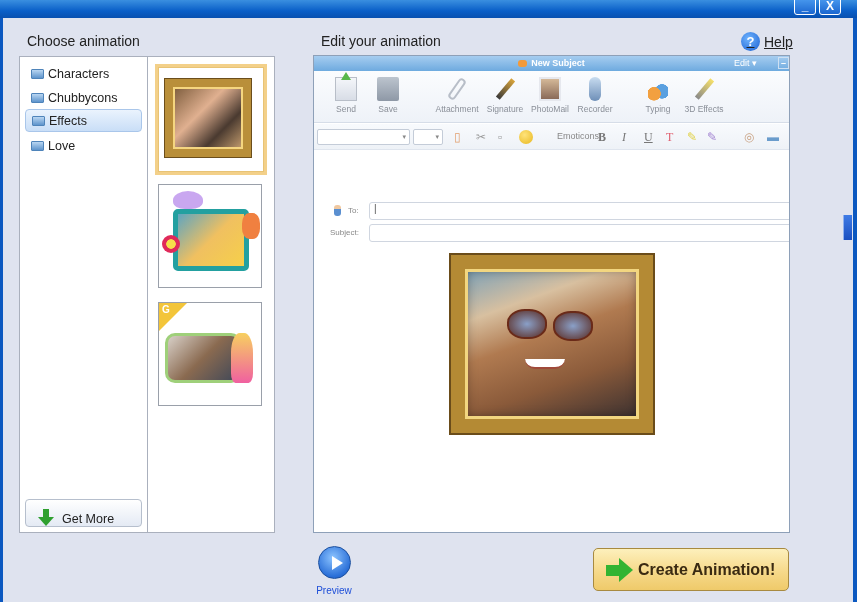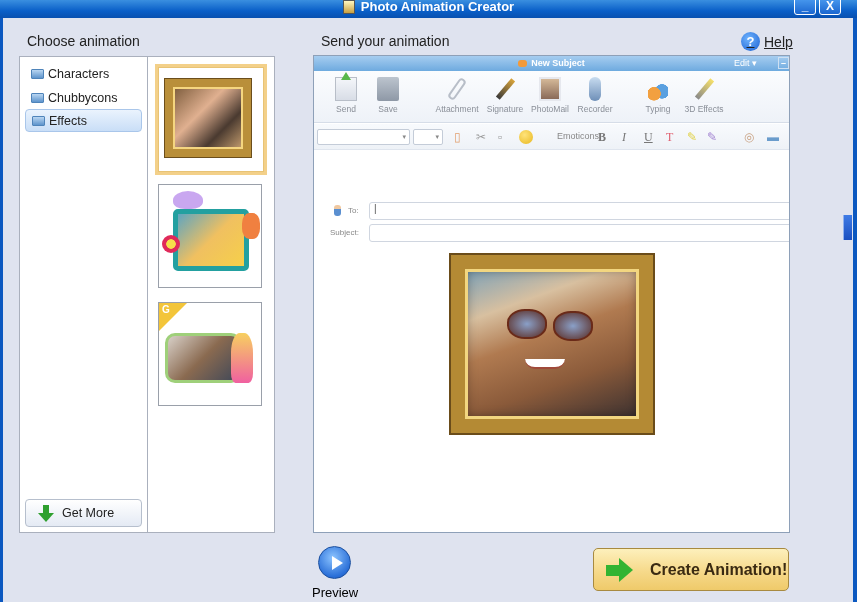--- a/index.html
+++ b/index.html
@@ -17,21 +17,21 @@
   .choose-title { left: 19px; top: 33px; }
   .edit-title { left: 313px; top: 33px; }
   .help-link { position: absolute; left: 741px; top: 32px; display: flex; align-items: center; gap: 4px; font-size: 14px; color: #222; text-decoration: underline; cursor: pointer; }
   .help-icon { width: 19px; height: 19px; border-radius: 50%; background: radial-gradient(circle at 40% 35%, #6fb4ff, #1a5fd0); color: #fff; font-weight: bold; font-size: 13px; text-align: center; line-height: 19px; text-decoration: none; }
 
   .left-panel { position: absolute; left: 19px; top: 56px; width: 256px; height: 477px; background: #fff; border: 1px solid #aab0bd; }
   .category-list { position: absolute; left: 0; top: 0; width: 128px; height: 475px; border-right: 1px solid #aab0bd; }
   .cat-item { position: absolute; left: 5px; width: 117px; height: 23px; display: flex; align-items: center; gap: 4px; padding-left: 6px; font-size: 12.5px; color: #222; cursor: pointer; border-radius: 4px; }
   .cat-item.selected { background: linear-gradient(#eaf3fd, #c9def7); border: 1px solid #a9c6ea; }
   .folder-icon { width: 13px; height: 10px; background: linear-gradient(#b9d6f2, #5e94cc); border: 1px solid #4f84ba; border-radius: 1px; display: inline-block; }
-  .get-more { position: absolute; left: 5px; top: 442px; width: 117px; height: 28px; border: 1px solid #b6bfcd; border-radius: 4px; background: linear-gradient(#fff, #e4eaf4); display: flex; align-items: center; gap: 8px; padding-left: 12px; font-size: 12.5px; color: #222; cursor: pointer; }
+  .get-more { position: absolute; left: 5px; top: 442px; width: 117px; height: 28px; border: 1px solid #b6bfcd; border-radius: 4px; background: linear-gradient(#fff, #e4eaf4); display: flex; align-items: flex-end; gap: 8px; padding-left: 12px; font-size: 12.5px; color: #222; cursor: pointer; }
   .down-arrow-icon { width: 0; height: 0; border-left: 8px solid transparent; border-right: 8px solid transparent; border-top: 9px solid #2fa02f; position: relative; margin-top: 8px; }
   .down-arrow-icon::before { content: ""; position: absolute; left: -3px; top: -17px; width: 6px; height: 9px; background: #2fa02f; }
 
   .thumbs { position: absolute; left: 128px; top: 0; width: 126px; height: 475px; }
   .thumb { position: absolute; left: 10px; width: 104px; height: 104px; background: #fff; border: 1px solid #9aa0aa; cursor: pointer; overflow: hidden; }
   .thumb.selected { left: 7px; top: 7px; width: 112px; height: 111px; background: #fff; border: 3px solid #f3d089; box-shadow: 0 0 0 1px #e8c375 inset; }
   .thumb-1 { top: 127px; }
   .thumb-2 { top: 245px; }
   .frame-gold { position: absolute; border: 8px solid #b98f3a; background: linear-gradient(135deg, #7a5a3a, #e0b090 40%, #4a3a30 70%, #c8a070); box-shadow: inset 0 0 0 2px #f5d680, 0 0 0 1px #6b4e1c; }
   .kid-frame { position: absolute; left: 14px; top: 24px; width: 76px; height: 62px; border: 5px solid #23a0a0; border-radius: 5px; background: linear-gradient(135deg, #5fa5c0, #f0c060 50%, #f6d04a); }
@@ -72,62 +72,62 @@
   .subj-row { top: 120px; }
   .person-icon { position: absolute; left: 20px; top: 3px; width: 7px; height: 11px; background: linear-gradient(#f0c8a0 40%, #5a8fd0 40%); border-radius: 3px; }
 
   .main-photo { position: absolute; left: 137px; top: 199px; width: 202px; height: 178px; border: 14px solid #b48a34; background: linear-gradient(160deg, #7aa0b8 0%, #d8c0a0 25%, #b07a50 45%, #8a5a3a 70%, #3a3030 100%); box-shadow: inset 0 0 0 3px #f2d680, 0 0 0 2px #6a4c1a, inset 0 0 12px rgba(0,0,0,.5); }
   .sunglass-l { position: absolute; left: 42px; top: 40px; width: 40px; height: 30px; border-radius: 45%; background: radial-gradient(#8aa0c8, #5a2a20); border: 2px solid #6a2a18; }
   .sunglass-r { position: absolute; left: 88px; top: 42px; width: 40px; height: 30px; border-radius: 45%; background: radial-gradient(#8aa0c8, #5a2a20); border: 2px solid #6a2a18; }
   .smile { position: absolute; left: 60px; top: 90px; width: 40px; height: 10px; background: #fff; border-radius: 0 0 20px 20px; border-bottom: 2px solid #a04a3a; }
 
   .scroll-handle { position: absolute; left: 843px; top: 215px; width: 9px; height: 25px; background: linear-gradient(#3f7be6, #1a4fc0); cursor: pointer; border-left: 1px solid #8fb0ee; }
 
-  .preview { position: absolute; left: 312px; top: 546px; width: 44px; text-align: center; font-size: 13px; color: #000000; cursor: pointer; }
+  .preview { position: absolute; left: 312px; top: 546px; width: 44px; text-align: center; font-size: 10px; color: #1d4ed8; cursor: pointer; }
   .play-icon { width: 33px; height: 33px; margin: 0 auto 6px; border-radius: 50%; background: radial-gradient(circle at 45% 35%, #8cc4ff, #2a6fd8 70%, #1a50b0); border: 1px solid #1a4f9f; position: relative; }
   .play-icon::after { content: ""; position: absolute; left: 13px; top: 9px; border-top: 7px solid transparent; border-bottom: 7px solid transparent; border-left: 11px solid #fff; }
-  .create-btn { position: absolute; left: 593px; top: 548px; width: 196px; height: 43px; border: 1px solid #a88a40; border-radius: 5px; background: linear-gradient(#fdf0bc, #f6d98a 55%, #efca6a); display: flex; align-items: center; gap: 16px; padding-left: 12px; font-size: 16px; font-weight: bold; color: #3a2a12; cursor: pointer; }
+  .create-btn { position: absolute; left: 593px; top: 548px; width: 196px; height: 43px; border: 1px solid #a88a40; border-radius: 5px; background: linear-gradient(#fdf0bc, #f6d98a 55%, #efca6a); display: flex; align-items: center; gap: 4px; padding-left: 12px; font-size: 16px; font-weight: bold; color: #3a2a12; cursor: pointer; }
   .right-arrow-icon { position: relative; width: 28px; height: 24px; }
   .right-arrow-icon::before { content: ""; position: absolute; left: 0; top: 7px; width: 14px; height: 11px; background: #32b432; }
   .right-arrow-icon::after { content: ""; position: absolute; left: 13px; top: 0; border-top: 12px solid transparent; border-bottom: 12px solid transparent; border-left: 14px solid #32b432; }
 </style>
 </head>
 <body>
 
 <div class="titlebar">
-  <span class="title-wrap">
-    <span class="app-icon"></span>
-    <span>Photo Animation Creator</span>
-  </span>
   <div class="win-btn win-min">_</div>
   <div class="win-btn win-close">X</div>
 </div>
 <div class="frame-left"></div>
 <div class="frame-right"></div>
 
 <div class="section-title choose-title">Choose animation</div>
-<div class="section-title edit-title">Send your animation</div>
+<div class="section-title edit-title">Edit your animation</div>
 <div class="help-link">
   <span class="help-icon">?</span>
   <span>Help</span>
 </div>
 
 <div class="left-panel">
   <div class="category-list">
     <div class="cat-item" style="top:5px;">
       <span class="folder-icon"></span>
       <span>Characters</span>
     </div>
     <div class="cat-item" style="top:29px;">
       <span class="folder-icon"></span>
       <span>Chubbycons</span>
     </div>
     <div class="cat-item selected" style="top:52px;">
       <span class="folder-icon"></span>
       <span>Effects</span>
+    </div>
+    <div class="cat-item" style="top:77px;">
+      <span class="folder-icon"></span>
+      <span>Love</span>
     </div>
     <div class="get-more">
       <span class="down-arrow-icon"></span>
       <span>Get More</span>
     </div>
   </div>
   <div class="thumbs">
     <div class="thumb selected">
       <div class="frame-gold" style="left:7px;top:12px;width:86px;height:78px;"></div>
     </div>

